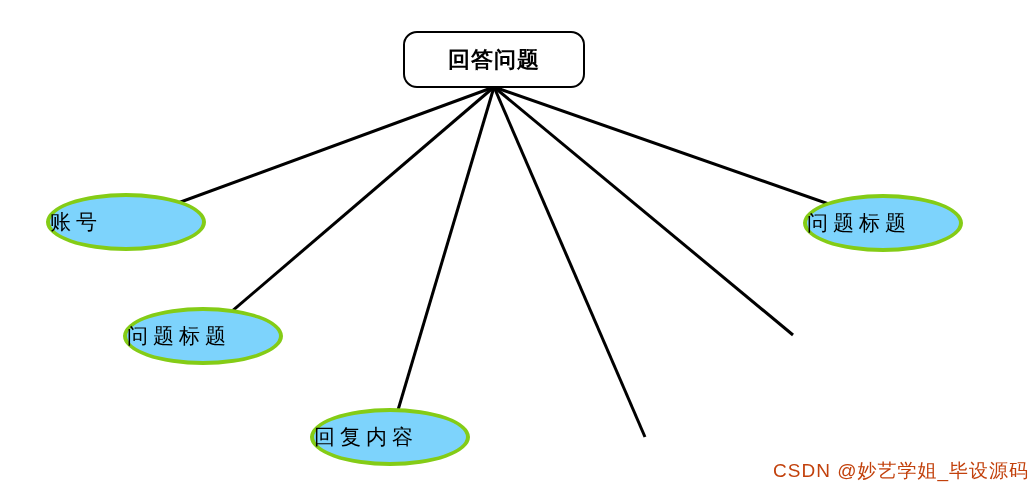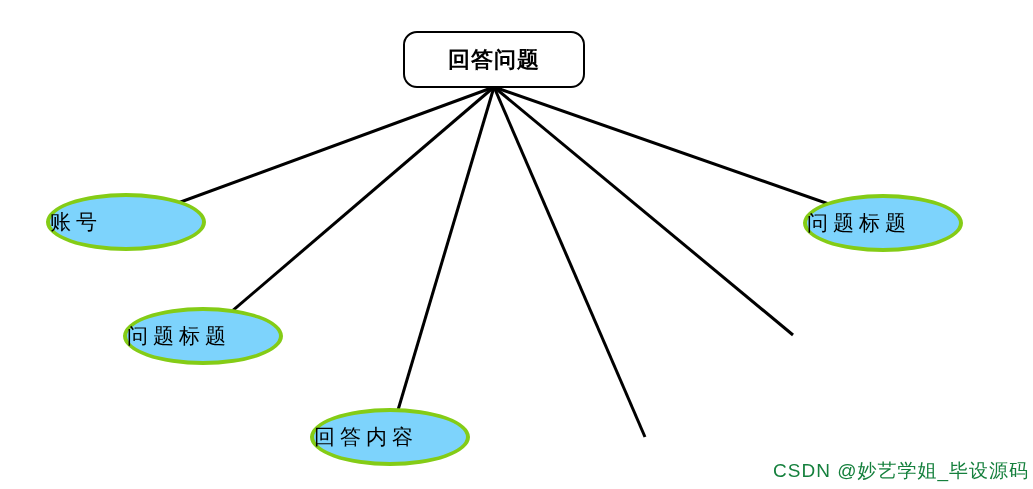--- a/index.html
+++ b/index.html
@@ -72,21 +72,21 @@
   .attr-answer-content { left: 310px; top: 408px; }
   .attr-answer-time    { left: 565px; top: 408px; }
   .attr-answer-account { left: 713px; top: 306px; }
   .attr-reply-content  { left: 803px; top: 194px; }
   .watermark {
     position: absolute;
     right: 4px;
     bottom: 5px;
     font-family: "Liberation Sans", sans-serif;
     font-size: 19px;
-    color: #15803d;
+    color: #c2410c;
     text-shadow: 1px 1px 0 #ffffff;
     letter-spacing: 1px;
     user-select: none;
   }
 </style>
 </head>
 <body>
 
 <div class="canvas">
 
@@ -105,21 +105,21 @@
 
   <div class="attr attr-account">
     <span>账号</span>
   </div>
 
   <div class="attr attr-question-title">
     <span>问题标题</span>
   </div>
 
   <div class="attr attr-answer-content">
-    <span>回答内容</span>
+    <span>回复内容</span>
   </div>
 
 
 
   <div class="attr attr-reply-content">
     <span>问题标题</span>
   </div>
 
   <div class="watermark">CSDN @妙艺学姐_毕设源码</div>
 

